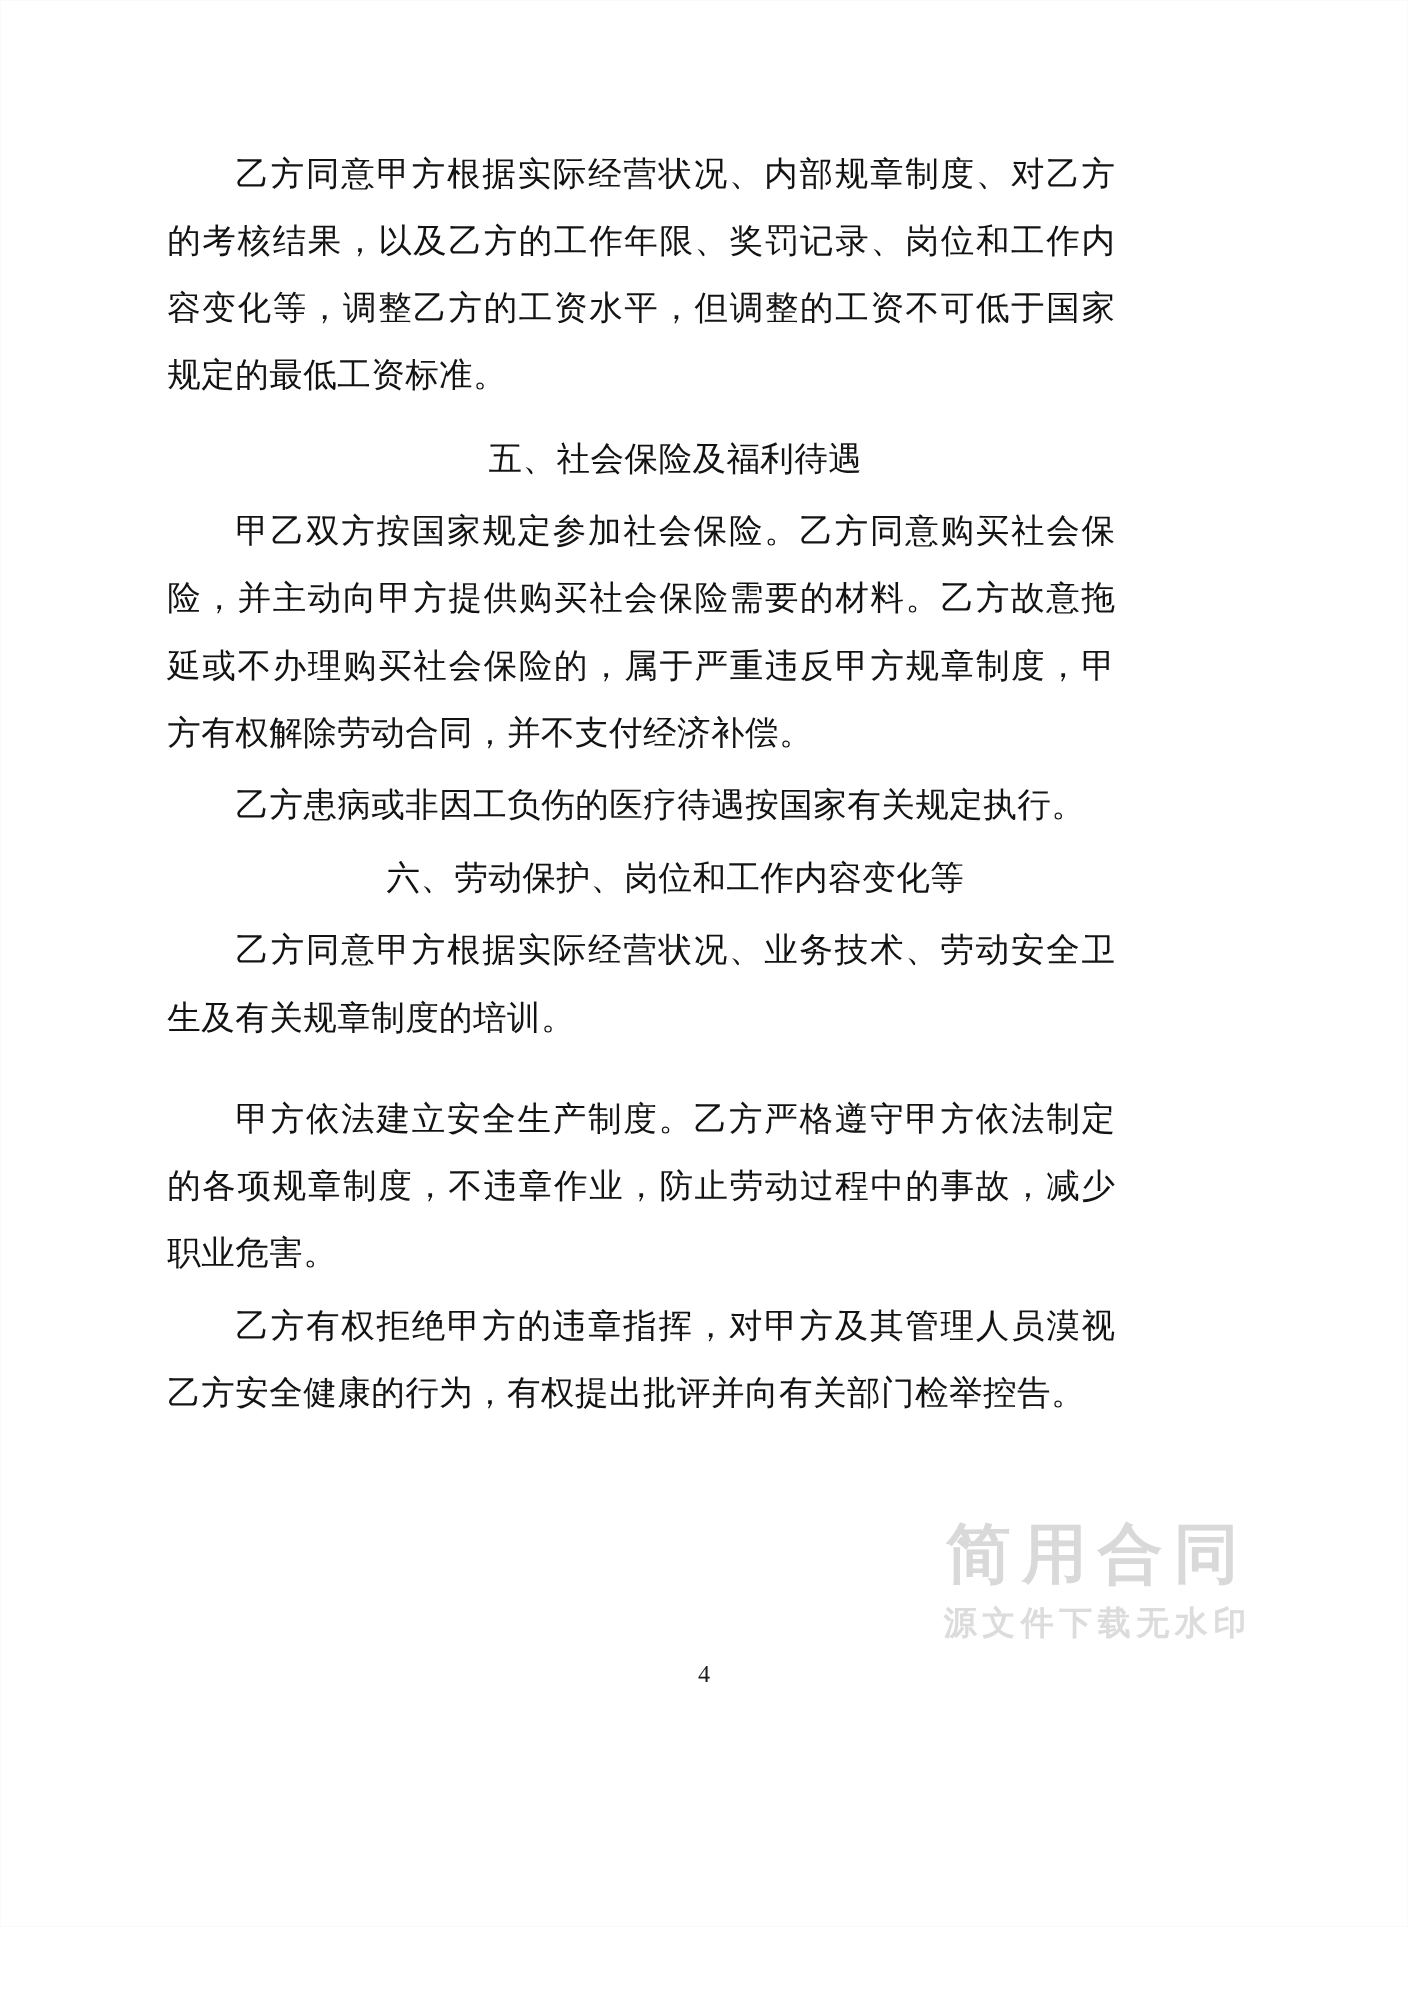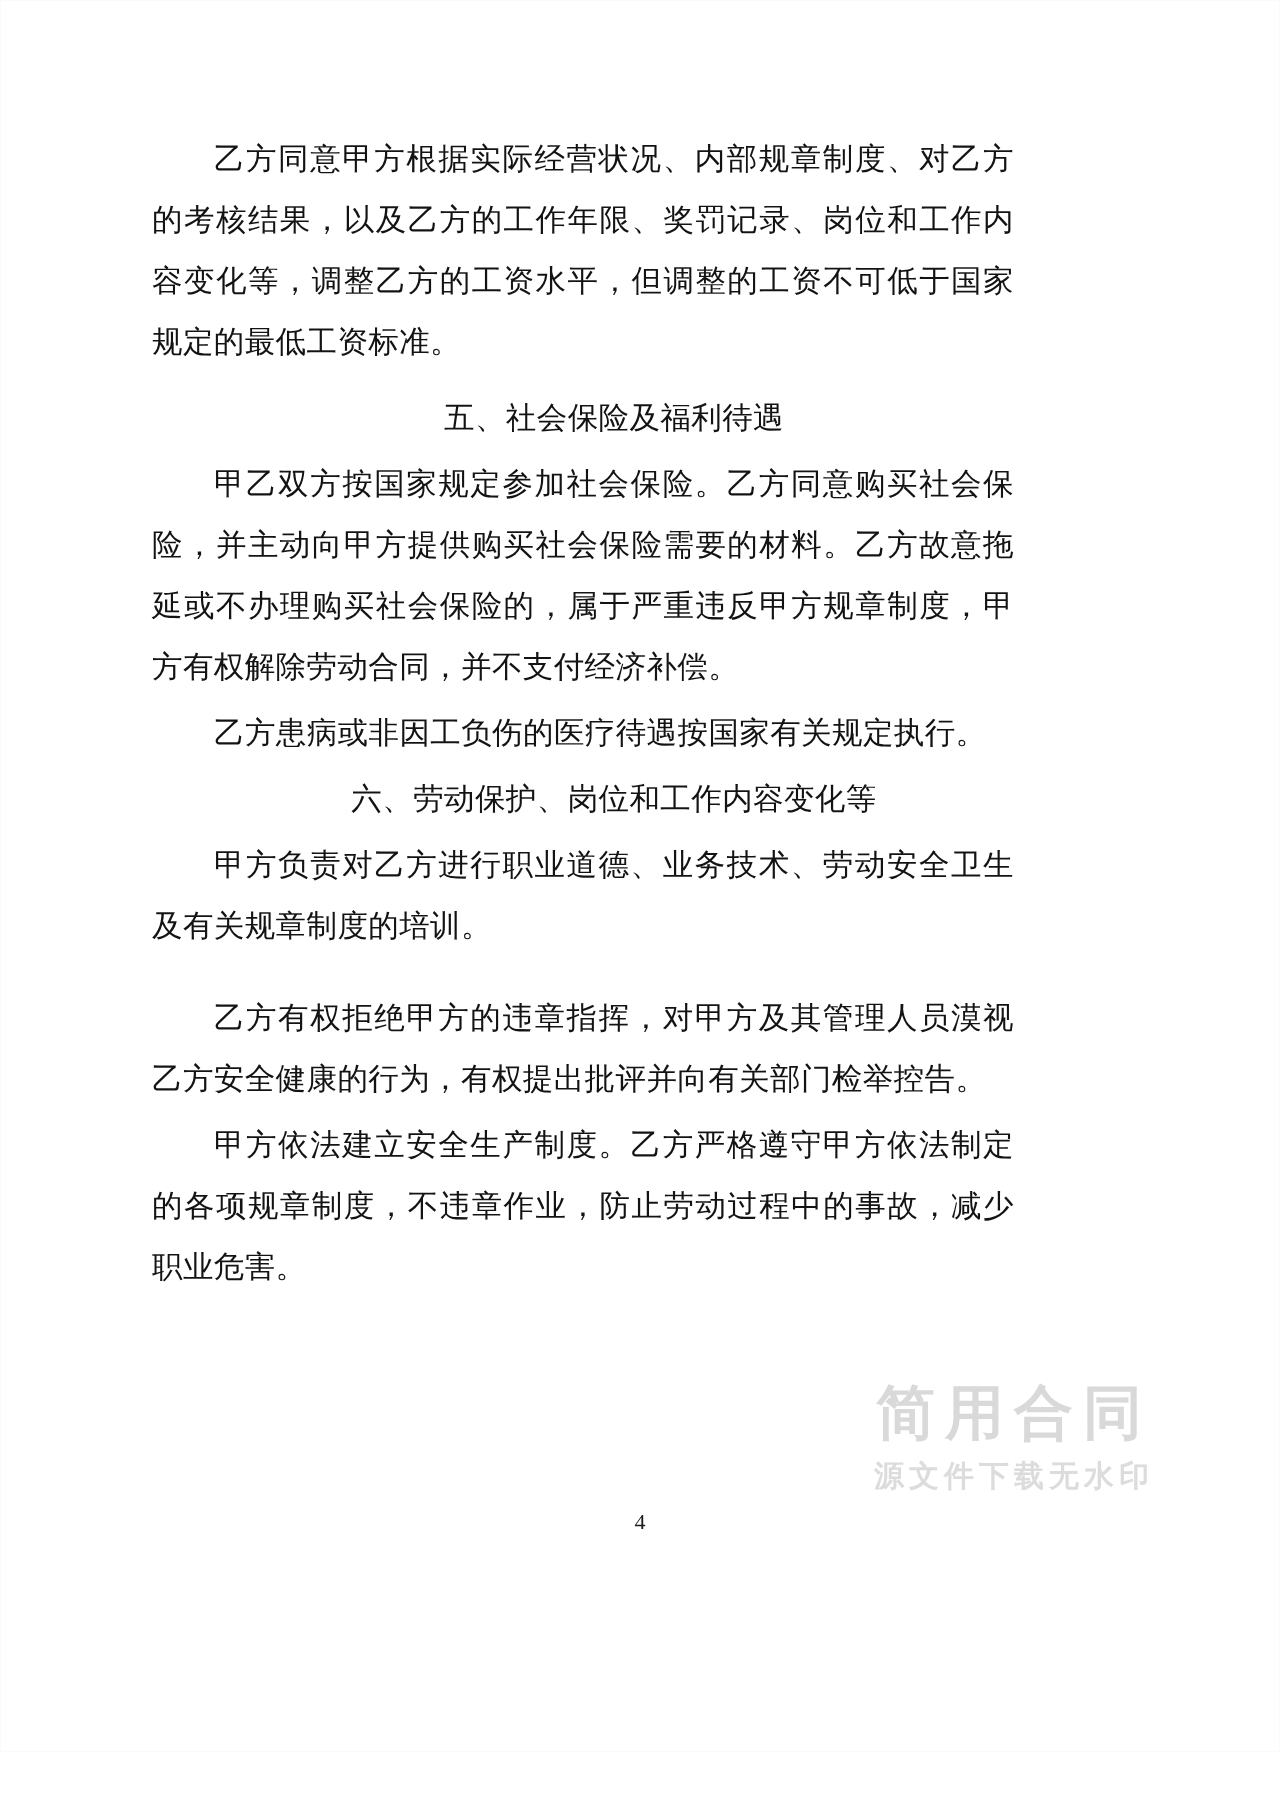--- a/index.html
+++ b/index.html
@@ -72,21 +72,21 @@
     top: 1509px;
     text-align: center;
     font-size: 22px;
     color: #1b1b1b;
     font-family: "Liberation Serif", "DejaVu Serif", serif;
   }
 
   
   .watermark {
     position: absolute;
-    right: 28px;
+    right: 44px;
     top: 1378px;
     width: 476px;
     text-align: center;
     pointer-events: none;
     user-select: none;
   }
   .watermark-main {
     font-size: 59px;
     line-height: 70px;
     font-weight: 700;
@@ -120,30 +120,30 @@
     <p class="heading">五、社会保险及福利待遇</p>
 
     <p class="para loose indent">甲乙双方按国家规定参加社会保险。乙方同意购买社会保险，并主动向甲方提供购买社会保险需要的材料。乙方故意拖延或不办理购买社会保险的，属于严重违反甲方规章制度，甲方有权解除劳动合同，并不支付经济补偿。</p>
 
     <p class="para loose indent">乙方患病或非因工负伤的医疗待遇按国家有关规定执行。</p>
 
 
 
     <p class="heading">六、劳动保护、岗位和工作内容变化等</p>
 
-    <p class="para loose indent">甲方负责对乙方进行职业道德、业务技术、劳动安全卫生及有关规章制度的培训。</p>
+    <p class="para loose indent">乙方同意甲方根据实际经营状况、业务技术、劳动安全卫生及有关规章制度的培训。</p>
 
     <div class="spacer-md"></div>
 
 
     <div class="spacer-sm"></div>
 
+    <p class="para loose indent">甲方依法建立安全生产制度。乙方严格遵守甲方依法制定的各项规章制度，不违章作业，防止劳动过程中的事故，减少职业危害。</p>
+
     <p class="para loose indent">乙方有权拒绝甲方的违章指挥，对甲方及其管理人员漠视乙方安全健康的行为，有权提出批评并向有关部门检举控告。</p>
-
-    <p class="para loose indent">甲方依法建立安全生产制度。乙方严格遵守甲方依法制定的各项规章制度，不违章作业，防止劳动过程中的事故，减少职业危害。</p>
 
   </div>
 
   <div class="watermark">
     <div class="watermark-main">简用合同</div>
     <div class="watermark-sub">源文件下载无水印</div>
   </div>
 
   <div class="page-number">4</div>
 

